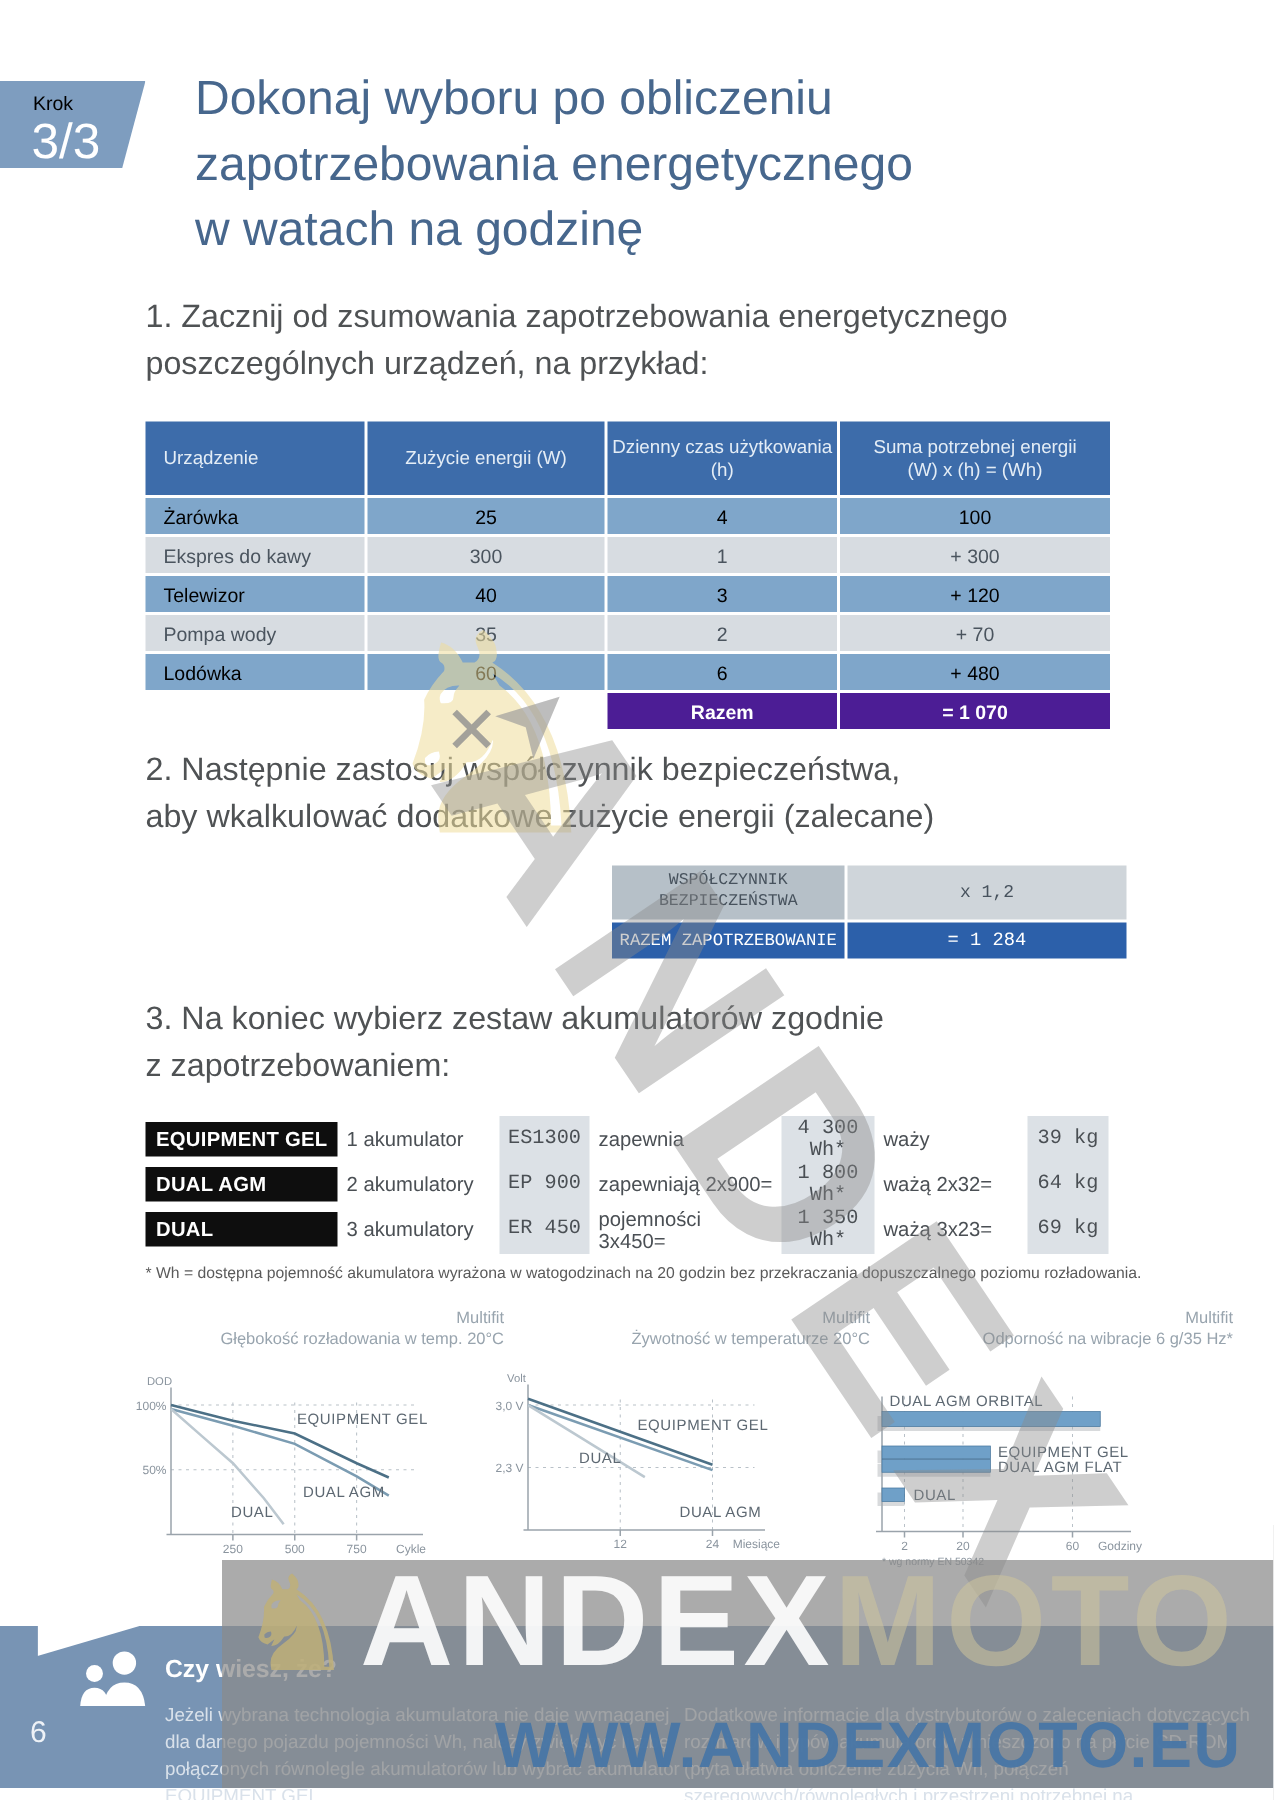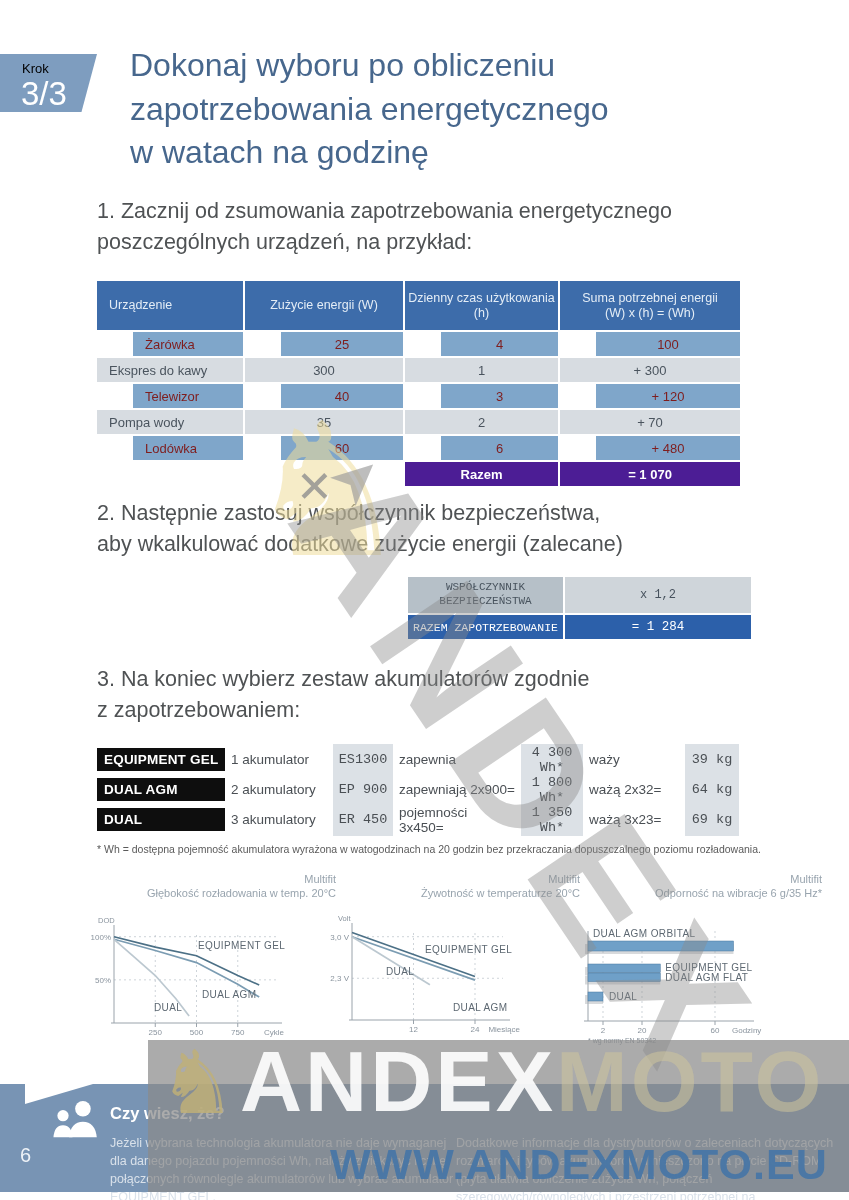--- a/index.html
+++ b/index.html
@@ -19,21 +19,21 @@
   .step{position:absolute;left:97px;font-size:21.5px;line-height:1.42;color:#4f5254;}
   #step1{top:196px;} #step2{top:498px;} #step3{top:664px;}
 
   
   .ctable{position:absolute;left:97px;top:281px;width:643px;display:grid;
           grid-template-columns:146px 158px 153px 180px;grid-template-rows:49px repeat(6,24px);
           gap:2px;font-size:13px;}
   .ctable .cell{display:flex;align-items:center;justify-content:center;text-align:center;}
   .ctable .hcell{background:#3d6caa;color:#e4edf6;font-size:12.5px;line-height:1.2;}
   .ctable .left{justify-content:flex-start;text-align:left;padding-left:12px;}
-  .ctable .rowa{background:#7fa6ca;color:#7f1d1d;margin-left:36px;}
+  .ctable .rowa{background:#7fa6ca;color:#000000;}
   .ctable .rowb{background:#d7dce1;color:#4a545e;}
   .ctable .total{background:#4c1d95;color:#fff;font-weight:bold;}
   .ctable .blank{background:transparent;}
 
   
   .stable{position:absolute;left:408px;top:577px;display:grid;grid-template-columns:155px 186px;
           grid-template-rows:36px 24px;gap:2px;font-family:Liberation Mono, monospace;}
   .stable .cell{display:flex;align-items:center;justify-content:center;text-align:center;}
   .sf-label{background:#b6c0c8;color:#47525d;font-size:11px;line-height:1.25;}
   .sf-val{background:#cfd5da;color:#47525d;font-size:12px;}

